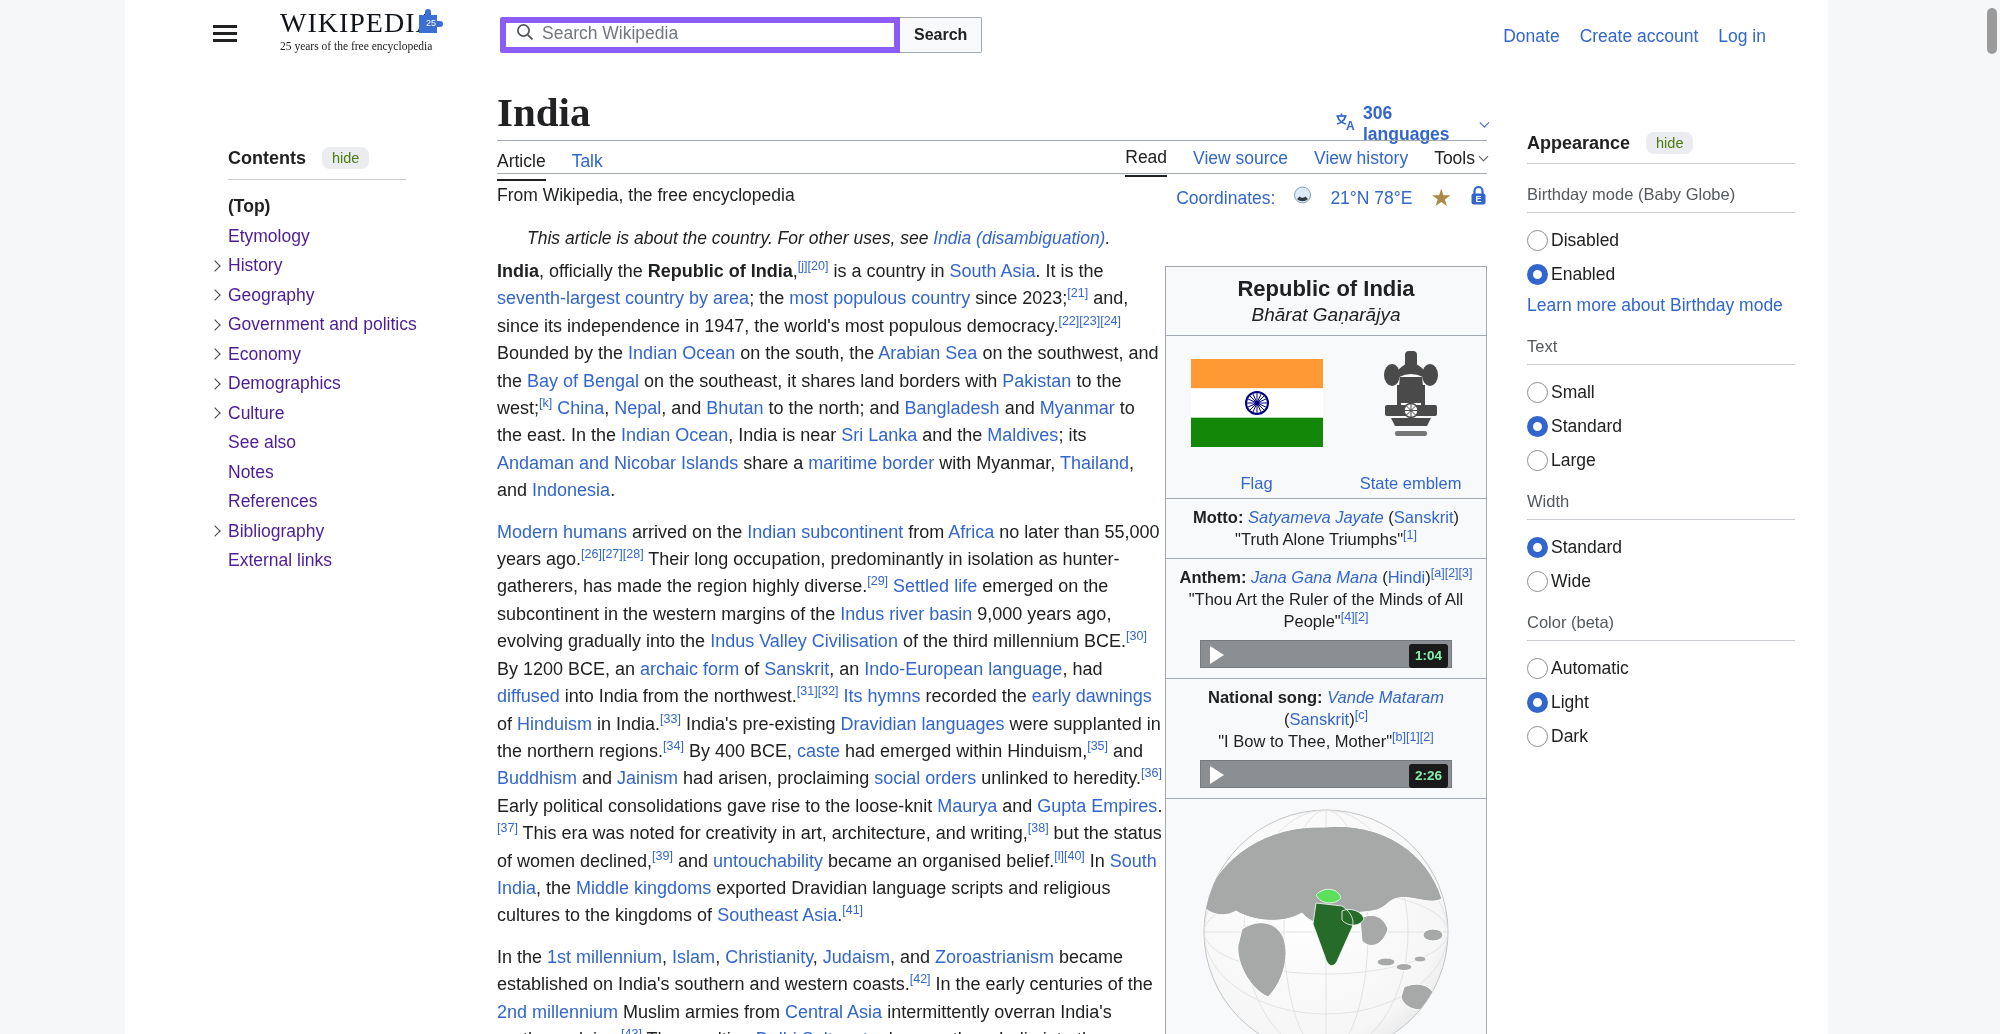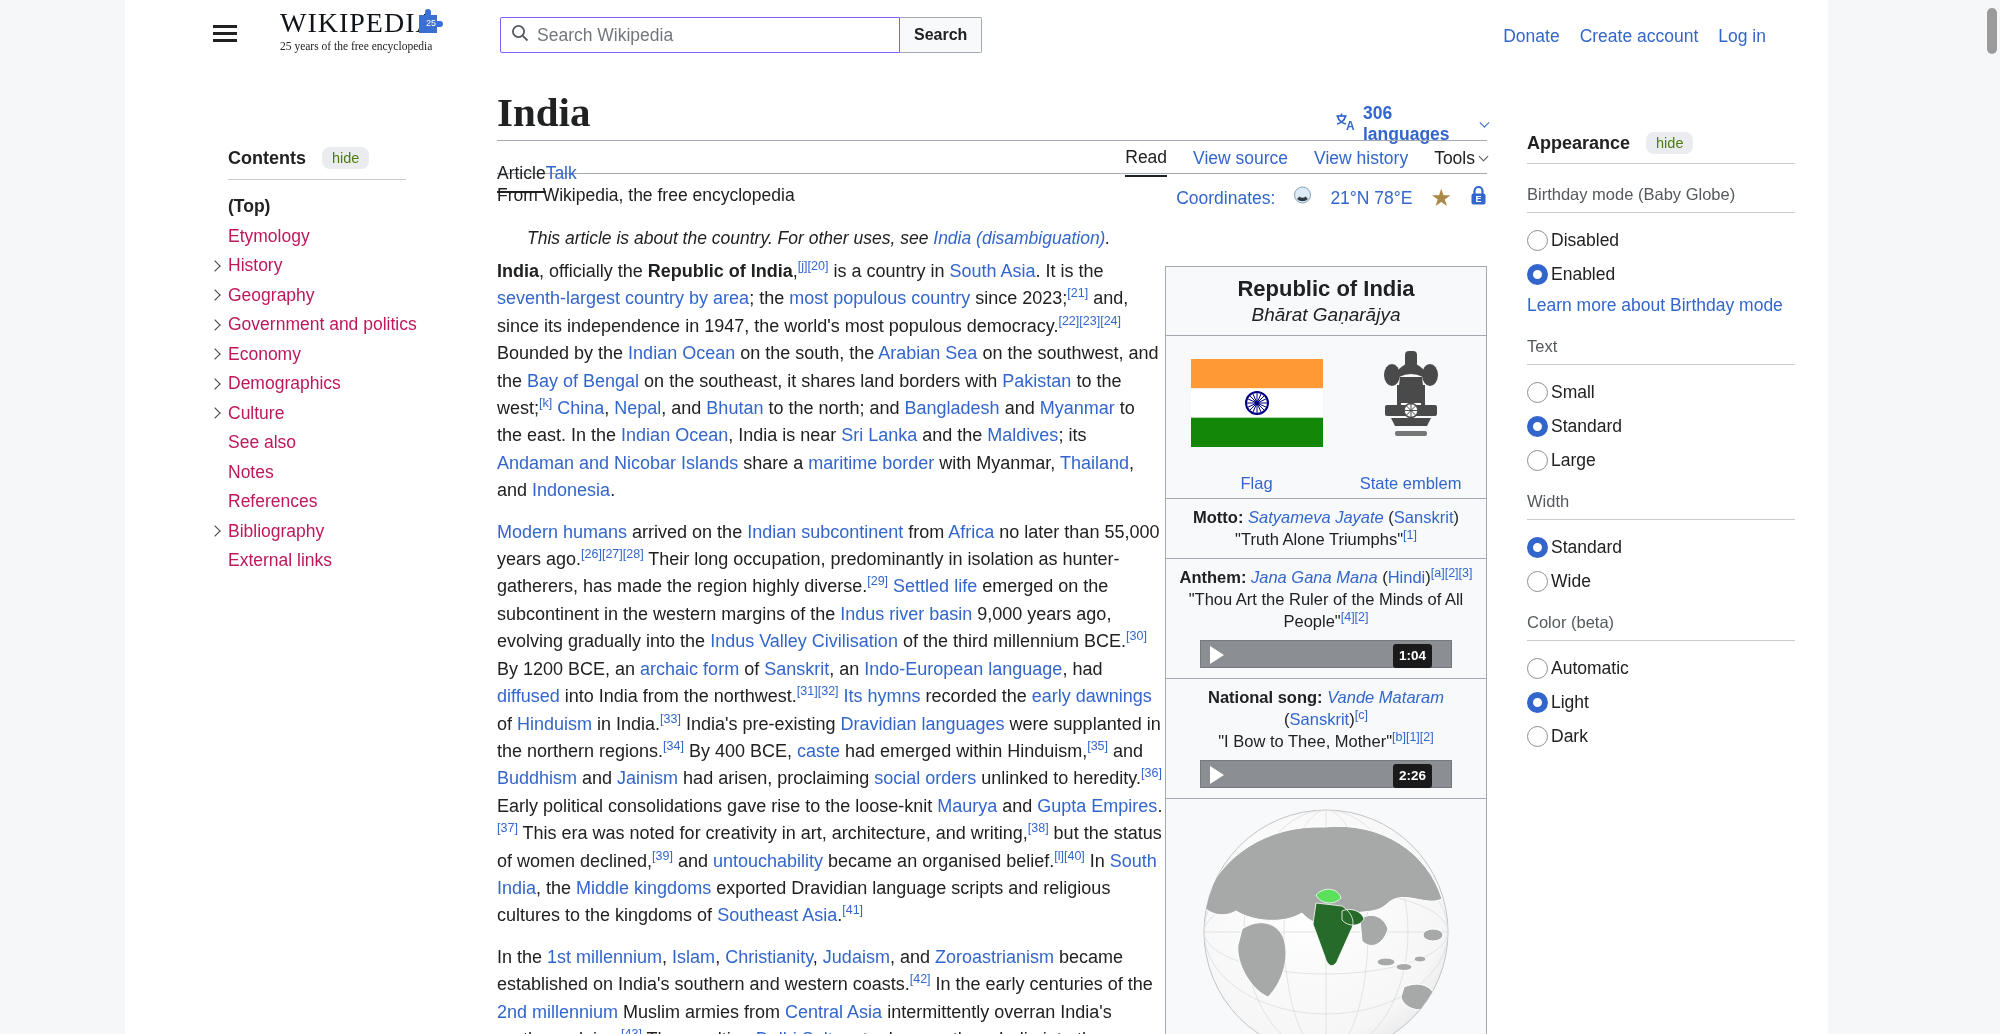--- a/index.html
+++ b/index.html
@@ -14,45 +14,45 @@
   b { font-weight:bold; }
 
   
   .burger { position:absolute; left:88px; top:25px; width:24px; height:18px; cursor:pointer; }
   .burger span { display:block; height:2.5px; background:#202122; margin-bottom:4.5px; }
   .logo { position:absolute; left:155px; top:7px; width:190px; cursor:pointer; }
   .wordmark { font-family:"Liberation Serif", serif; font-size:28px; letter-spacing:1px; color:#101418; display:inline-block; }
   .puzzle { position:absolute; left:133px; top:-2px; }
   .tagline { font-family:"Liberation Serif", serif; font-size:11.5px; color:#202122; margin-top:1px; }
   .searchwrap { position:absolute; left:375px; top:17px; height:36px; display:flex; }
-  .searchbox { width:400px; height:36px; border:1px solid #8b5cf6; border-radius:2px 0 0 2px; display:flex; align-items:center; background:#fff; }
+  .searchbox { width:400px; height:36px; border:6px solid #8b5cf6; border-radius:2px 0 0 2px; display:flex; align-items:flex-start; background:#fff; }
   .searchbox input { border:none; outline:none; flex:1; font-size:17.5px; font-family:"Liberation Sans",sans-serif; color:#202122; background:transparent; }
   .searchbox input::placeholder { color:#72777d; }
   .sicon { margin:0 8px 0 10px; }
   .searchbtn { height:36px; padding:0 14px; border:1px solid #a2a9b1; border-left:none; border-radius:0 2px 2px 0; background:#f8f9fa; font-size:16px; font-weight:bold; color:#202122; cursor:pointer; font-family:"Liberation Sans",sans-serif; }
   .hlinks { position:absolute; right:62px; top:26px; display:flex; gap:20px; font-size:17.5px; }
 
   
   .toc { position:absolute; left:103px; top:147px; width:260px; font-size:17.5px; }
   .toc-head { display:flex; align-items:center; gap:16px; }
   .toc-title { font-weight:bold; font-size:18px; }
   .pillbtn { background:#eaecf0; border:none; border-radius:8px; font-size:14.5px; color:#4d7c0f; padding:3px 10px; cursor:pointer; font-family:"Liberation Sans",sans-serif; }
   .toc-rule { width:178px; height:1px; background:#c8ccd1; margin:10px 0 12px 0; }
   .toc ul { list-style:none; }
   .toc li { position:relative; height:29.5px; display:flex; align-items:center; }
-  .toc li a { color:#be185d; text-decoration:none; cursor:pointer; }
+  .toc li a { color:#4c1d95; text-decoration:none; cursor:pointer; }
   .toc li.active a { color:#202122; font-weight:bold; }
   .chev { position:absolute; left:-17px; width:8px; height:8px; border-top:1.8px solid #404244; border-right:1.8px solid #404244; transform:rotate(45deg); cursor:pointer; }
 
   
   .atitle { position:absolute; left:372px; top:88px; font-family:"Liberation Serif", serif; font-size:41px; color:#202122; }
   .langs { position:absolute; left:1210px; top:103px; width:152px; display:flex; align-items:center; gap:7px; color:#3366cc; font-size:17.5px; font-weight:bold; cursor:pointer; }
   .titlerule { position:absolute; left:372px; top:140px; width:990px; height:1px; background:#a2a9b1; }
   .tabsrow { position:absolute; left:372px; top:147px; width:990px; height:27px; border-bottom:1px solid #a2a9b1; font-size:17.5px; }
-  .tabsL { position:absolute; left:0; top:16px; display:flex; }
+  .tabsL { position:absolute; left:0; top:4px; display:flex; gap:26px; }
   .tabsR { position:absolute; right:0; top:0; display:flex; gap:26px; align-items:center; }
   .tab { color:#3366cc; cursor:pointer; padding-bottom:7px; }
   .tab.on { color:#202122; border-bottom:2.5px solid #202122; }
   .tab.dark { color:#202122; display:flex; align-items:center; gap:5px; }
   .caret { width:7px; height:7px; border-right:1.8px solid #54595d; border-bottom:1.8px solid #54595d; transform:rotate(45deg); margin-top:-4px; }
   .caret.blue { border-color:#3366cc; }
 
   .metarow { position:absolute; left:372px; top:185px; width:990px; font-size:17.5px; }
   .coords { position:absolute; right:0; top:0; display:flex; align-items:center; gap:18px; }
   .coords a { margin:0; }
@@ -67,21 +67,21 @@
   .infobox { position:absolute; left:1040px; top:266px; width:322px; background:#f8f9fa; border:1px solid #a2a9b1; font-size:16.5px; line-height:22px; }
   .ib-head { text-align:center; padding:8px 4px 9px; border-bottom:1px solid #a2a9b1; }
   .ib-title { font-size:22px; font-weight:bold; line-height:27px; }
   .ib-native { font-size:19px; font-style:italic; margin-top:2px; }
   .ib-images { display:flex; justify-content:space-around; align-items:flex-end; padding:11px 6px 4px; }
   .ib-img { text-align:center; }
   .ib-img .cap { margin-top:20px; }
   .ib-sec { border-top:1px solid #a2a9b1; text-align:center; padding:7px 8px 8px; }
   .player { width:252px; height:28px; background:#8b8e92; border:1px solid #76797d; margin:8px auto 2px; position:relative; cursor:pointer; }
   .play-tri { position:absolute; left:9px; top:5px; width:0; height:0; border-left:14px solid #ffffff; border-top:9px solid transparent; border-bottom:9px solid transparent; }
-  .ptime { position:absolute; right:19px; top:3px; background:#1a1a1a; color:#ffffff; font-size:13.5px; font-weight:bold; border-radius:3px; padding:1px 6px; }
+  .ptime { position:absolute; right:3px; top:3px; background:#1a1a1a; color:#86efac; font-size:13.5px; font-weight:bold; border-radius:3px; padding:1px 6px; }
   .ib-map { border-top:1px solid #a2a9b1; padding:8px 4px 6px; text-align:center; }
 
   
   .appearance { position:absolute; left:1402px; top:132px; width:280px; font-size:17.5px; }
   .ap-head { display:flex; align-items:center; gap:16px; }
   .ap-title { font-weight:bold; font-size:18px; }
   .ap-rule { width:268px; height:1px; background:#c8ccd1; margin-top:9px; }
   .ap-sec-label { color:#54595d; font-size:16.5px; margin-top:21px; }
   .ap-sec-rule { width:268px; height:1px; background:#c8ccd1; margin-top:8px; margin-bottom:4px; }
   .opt { display:flex; align-items:flex-end; gap:3px; height:34px; cursor:pointer; }

